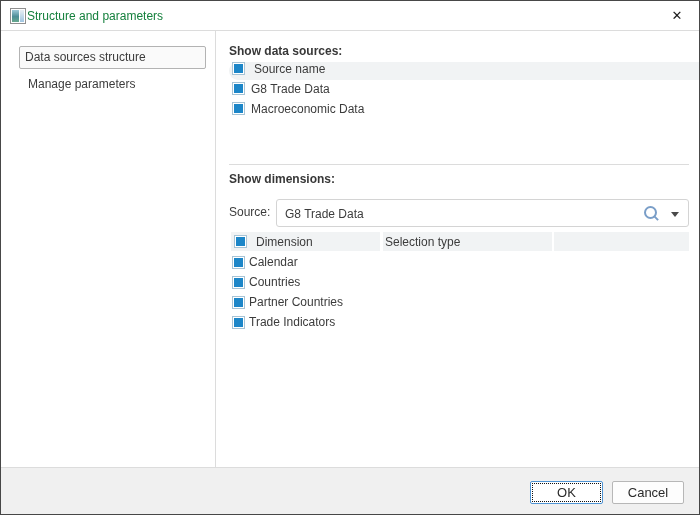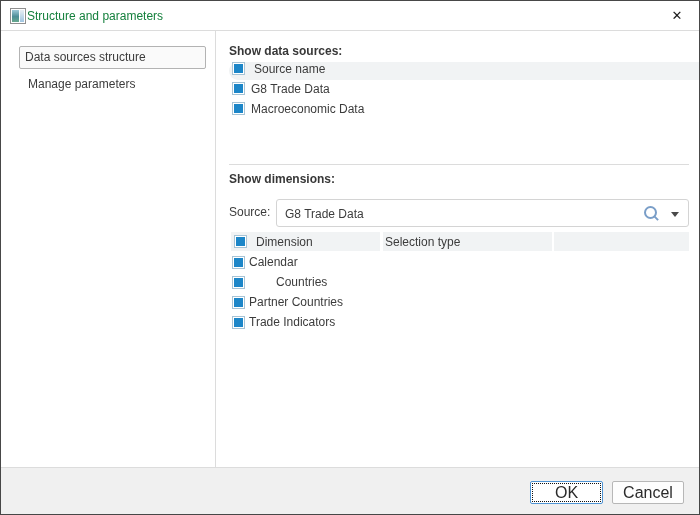--- a/index.html
+++ b/index.html
@@ -59,21 +59,21 @@
   .dim-header .cell{background:var(--header-row-bg);height:19px;display:flex;align-items:center;}
   .dim-header .c1{width:149px;margin-right:3px;}
   .dim-header .c1 .cb{margin-left:3px;margin-right:9px;}
   .dim-header .c2{width:169px;margin-right:2px;padding-left:2px;}
   .dim-header .c3{width:135px;}
   .dim-row{position:absolute;left:12px;width:460px;height:20px;display:flex;align-items:center;}
   .dim-row .cb{margin-left:3px;margin-right:4px;}
 
   
   .footer{position:absolute;left:0;top:466px;width:698px;height:47px;background:var(--footer-bg);border-top:1px solid var(--divider);}
-  .btn{position:absolute;top:13px;height:23px;background:#fdfdfd;border:1px solid #b7b7b7;border-radius:2px;font-family:"Liberation Sans",sans-serif;font-size:16px;color:#2a2a2a;cursor:pointer;}
+  .btn{position:absolute;top:13px;height:23px;background:#fdfdfd;border:1px solid #b7b7b7;border-radius:2px;font-family:"Liberation Sans",sans-serif;font-size:13px;color:#2a2a2a;cursor:pointer;}
   .btn-ok{right:96px;width:73px;border:1px solid var(--accent-blue);outline:1px dotted #111;outline-offset:-3px;background:#fff;}
   .btn-cancel{right:15px;width:72px;}
 </style>
 </head>
 <body>
 
 <div id="window">
 
   <div class="titlebar">
     <span class="app-icon">
@@ -143,21 +143,21 @@
         <span class="lbl"></span>
       </div>
     </div>
 
     <div class="dim-row" style="top:221px;">
       <span class="cb">
           <span class="fill"></span>
         </span>
       <span class="lbl">Calendar</span>
     </div>
-    <div class="dim-row" style="top:241px;gap:27px;">
+    <div class="dim-row" style="top:241px;">
       <span class="cb">
           <span class="fill"></span>
         </span>
       <span class="lbl">Countries</span>
     </div>
     <div class="dim-row" style="top:261px;">
       <span class="cb">
           <span class="fill"></span>
         </span>
       <span class="lbl">Partner Countries</span>

